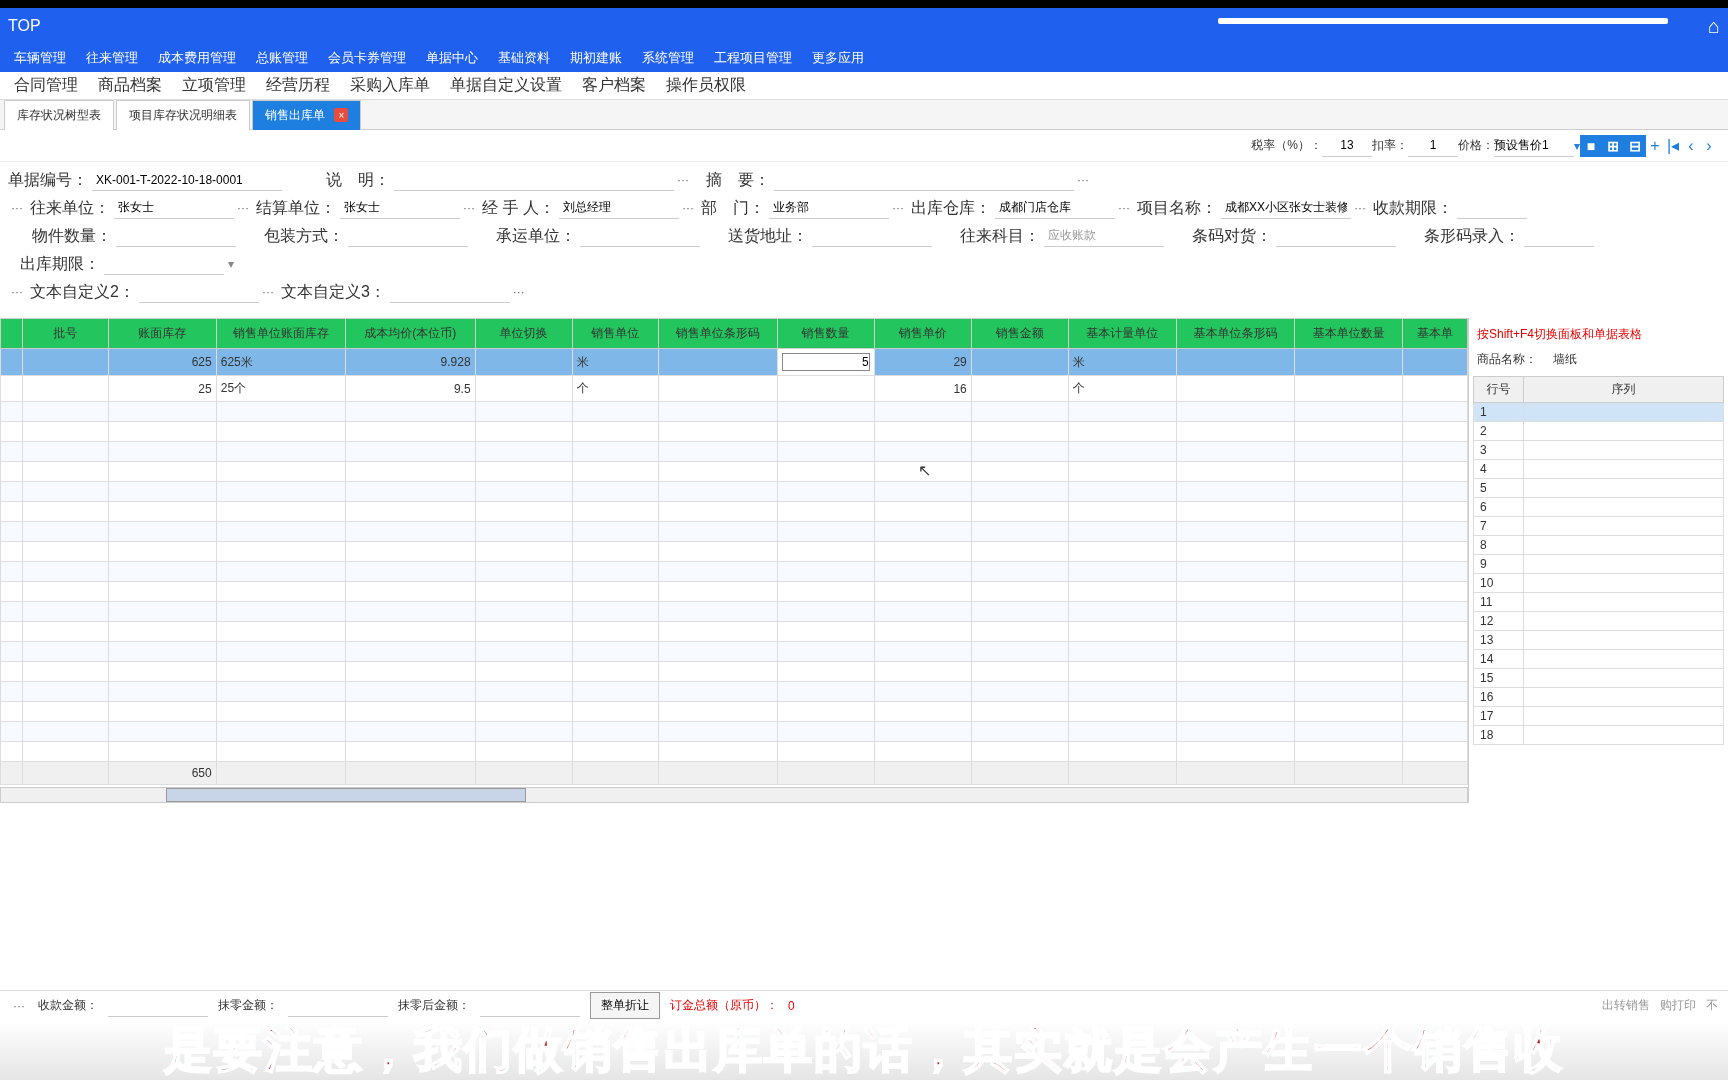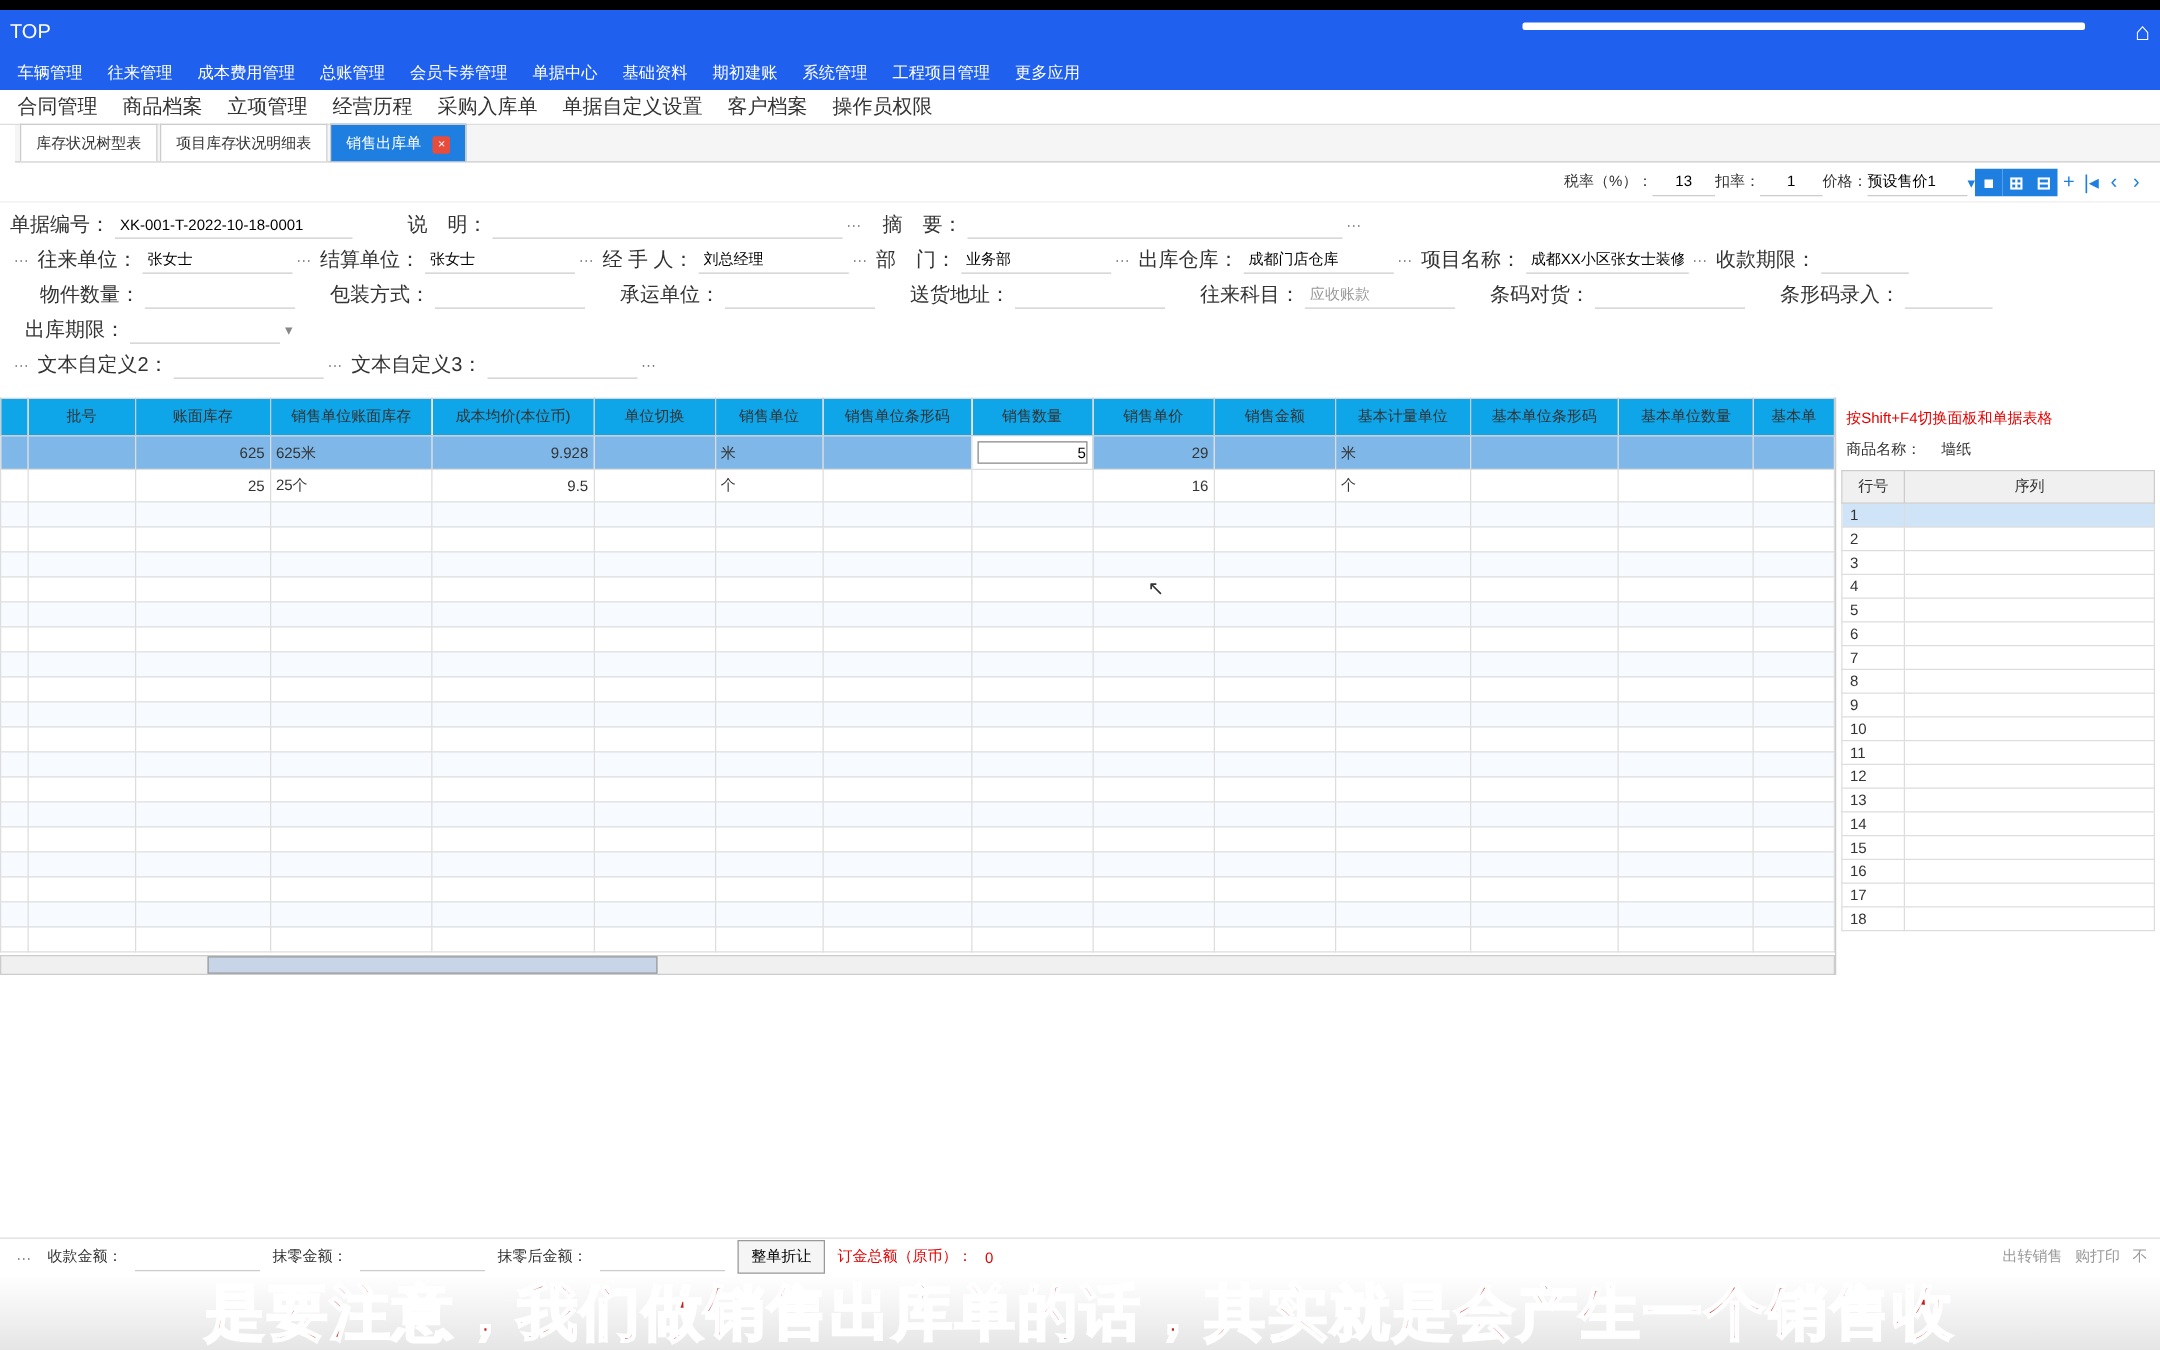--- a/index.html
+++ b/index.html
@@ -6,40 +6,40 @@
 body { background: #fff; font-size: 12px; color: #333; width: 1728px; height: 1080px; overflow: hidden; position: relative; }
 .black-bar { background: #000; height: 8px; width: 100%; }
 .title-bar { background: #2060ef; height: 36px; display: flex; align-items: center; padding: 16px 8px; color: #fff; position: relative; }
 .app-title { font-size: 16px; font-weight: 500; }
 .home-icon { position: absolute; right: 8px; font-size: 20px; }
 .search-bar-top { position: absolute; right: 60px; top: 10px; width: 450px; height: 6px; background: #fff; border-radius: 2px; }
 .main-menu { background: #2060ef; height: 28px; display: flex; align-items: center; padding: 0 4px; color: #fff; }
 .main-menu-item { padding: 0 10px; cursor: pointer; font-size: 13px; }
 .sub-menu { background: #fff; height: 28px; display: flex; align-items: center; padding: 0 4px; border-bottom: 1px solid #ddd; }
 .sub-menu-item { padding: 0 10px; cursor: pointer; font-size: 16px; color: #333; }
-.tab-bar { background: #f5f5f5; height: 30px; display: flex; align-items: flex-end; padding: 0 4px; border-bottom: 1px solid #ccc; margin-left: 12px; }
+.tab-bar { background: #f5f5f5; height: 30px; display: flex; align-items: center; padding: 0 4px; border-bottom: 1px solid #ccc; }
 .tab { padding: 6px 12px; background: #fff; border: 1px solid #ccc; border-bottom: none; margin-right: 2px; cursor: pointer; font-size: 12px; position: relative; }
 .tab.active { background: #1e7fe0; color: #fff; }
 .tab-close { margin-left: 6px; width: 14px; height: 14px; background: #e74c3c; color: #fff; display: inline-flex; align-items: center; justify-content: center; border-radius: 2px; font-size: 10px; }
 .toolbar { height: 32px; display: flex; align-items: center; justify-content: flex-end; padding: 0 10px; gap: 0; border-bottom: 1px solid #eee; }
 .tb-label { font-size: 12px; }
 .tb-input { width: 50px; height: 22px; border: none; border-bottom: 1px solid #ccc; text-align: center; font-size: 12px; }
 .tb-select { width: 80px; height: 22px; border: none; border-bottom: 1px solid #ccc; font-size: 12px; }
 .tb-icon-btn { width: 22px; height: 22px; background: #1e7fe0; color: #fff; display: inline-flex; align-items: center; justify-content: center; cursor: pointer; font-size: 14px; font-weight: bold; }
 .tb-nav-btn { width: 18px; color: #1e7fe0; cursor: pointer; font-size: 16px; text-align: center; }
 .form-area { padding: 4px 8px; }
 .form-row { display: flex; align-items: center; height: 28px; gap: 4px; }
 .form-group { display: flex; align-items: center; }
 .fg-label { text-align: right; padding-right: 4px; font-size: 16px; white-space: nowrap; }
 .fg-input { height: 22px; border: none; border-bottom: 1px solid #ccc; padding: 0 4px; font-size: 12px; background: transparent; }
 .fg-dots { width: 18px; text-align: center; color: #666; cursor: pointer; font-size: 12px; }
 .grid-wrap { display: flex; margin-top: 8px; }
 .grid-main { flex: 1; overflow: hidden; }
 .grid { width: 100%; border-collapse: collapse; table-layout: fixed; }
-.grid th { background: #0ea5e9; border: 1px solid #ccc; padding: 6px 4px; font-size: 12px; font-weight: normal; text-align: center; height: 28px; white-space: nowrap; overflow: hidden; }
+.grid th { background: #22c55e; border: 1px solid #ccc; padding: 6px 4px; font-size: 12px; font-weight: normal; text-align: center; height: 28px; white-space: nowrap; overflow: hidden; }
 .grid td { border: 1px solid #ddd; padding: 4px; height: 20px; font-size: 12px; text-align: right; }
 .grid td.txt { text-align: left; }
 .grid tr.sel td { background: #7fb8e8; }
 .grid tr.alt td { background: #f7fbff; }
 .grid-input { width: 100%; border: 1px solid #888; height: 18px; text-align: right; font-size: 12px; background: #fff; }
 .side-panel { width: 260px; border-left: 1px solid #ccc; padding: 4px; }
 .side-hint { color: #e60000; font-size: 12px; padding: 4px; }
 .side-row { display: flex; align-items: center; padding: 4px; gap: 16px; }
 .side-grid { width: 100%; border-collapse: collapse; margin-top: 4px; }
 .side-grid th { background: #f0f0f0; border: 1px solid #ccc; padding: 4px; font-size: 12px; font-weight: normal; }
@@ -597,20 +597,37 @@
             <td></td>
             <td></td>
             <td></td>
             <td></td>
             <td></td>
             <td></td>
             <td></td>
             <td></td>
             <td></td>
           </tr>
+        <tr class="totals-row">
+            <td></td>
+            <td></td>
+            <td>650</td>
+            <td></td>
+            <td></td>
+            <td></td>
+            <td></td>
+            <td></td>
+            <td></td>
+            <td></td>
+            <td></td>
+            <td></td>
+            <td></td>
+            <td></td>
+            <td></td>
+          </tr>
       </tbody>
     </table>
     <div class="scroll-h">
         <div class="scroll-thumb"></div>
       </div>
   </div>
 
   <div class="side-panel">
     <div class="side-hint">按Shift+F4切换面板和单据表格</div>
     <div class="side-row">

